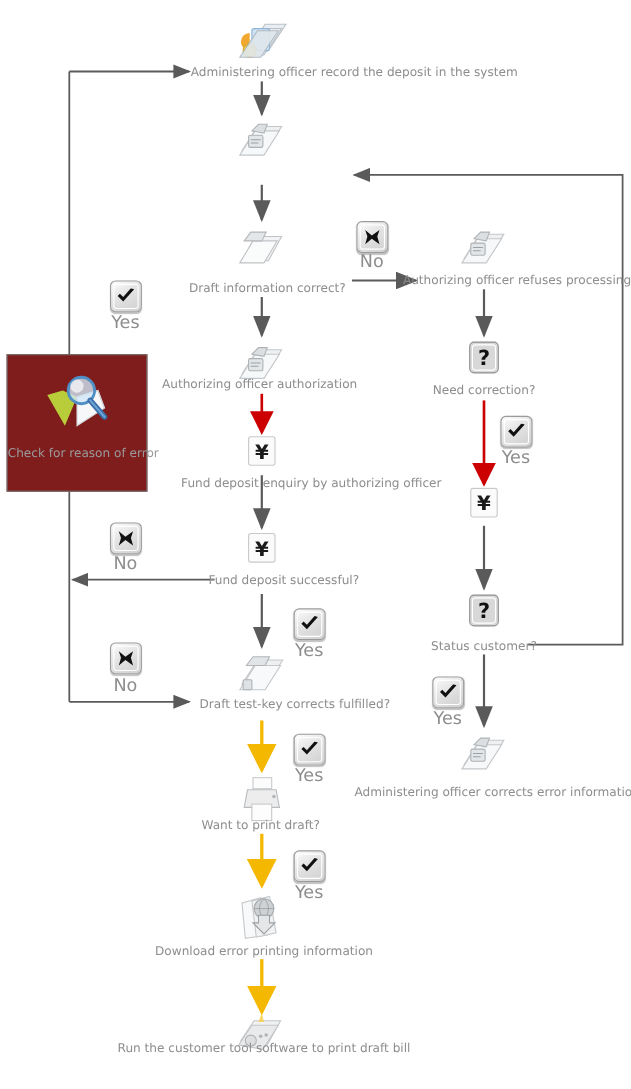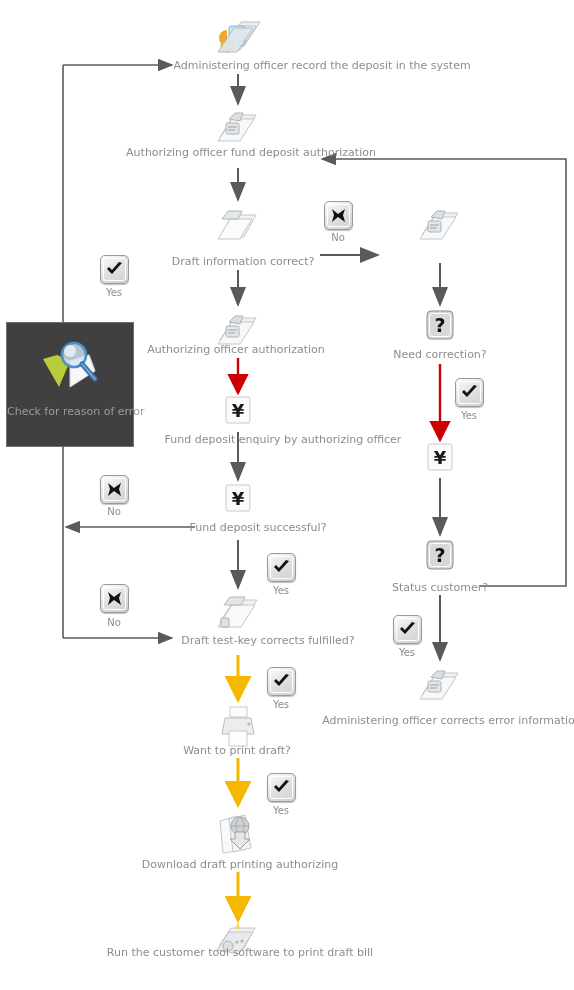--- a/index.html
+++ b/index.html
@@ -9,23 +9,23 @@
   svg.lines{position:absolute;left:0;top:0;width:574px;height:990px;pointer-events:none;}
   .node-label{position:absolute;color:#8d8d8d;font-size:11px;line-height:13px;
               white-space:nowrap;text-align:center;transform:translateX(-50%);}
   .icon{position:absolute;transform:translateX(-50%);}
   .dec-badge{position:absolute;width:27px;height:27px;border-radius:5px;
              background:linear-gradient(150deg,#fdfdfd 0%,#e3e3e3 45%,#cfcfcf 100%);
              border:1px solid #9a9a9a;box-shadow:0 1px 1px rgba(0,0,0,.25);
              display:flex;align-items:center;justify-content:center;}
   .dec-badge .inner{width:21px;height:21px;border:1px solid #ffffff;border-radius:3px;
              display:flex;align-items:center;justify-content:center;}
-  .dec-text{position:absolute;color:#8d8d8d;font-size:10px;line-height:11px;
+  .dec-text{position:absolute;color:#8d8d8d;font-size:16px;line-height:11px;
             white-space:nowrap;transform:translateX(-50%);}
-  .errbox{position:absolute;border:1px solid #6f6f6f;background:#404040;}
+  .errbox{position:absolute;border:1px solid #6f6f6f;background:#7f1d1d;}
   .errbox-label{position:absolute;left:0;right:0;text-align:center;color:#9a9a9a;
                 font-size:11px;white-space:nowrap;}
 </style>
 </head>
 <body>
 
 <div id="canvas">
 
   <svg class="lines" viewBox="0 0 574 990">
     <defs>
@@ -93,40 +93,40 @@
 
   <div class="icon" style="left:238px;top:107px;">
     <svg width="42" height="40" viewBox="0 0 42 40">
       <path d="M3,30 L17,8 L39,8 L25,30 z" fill="#eef0f1" stroke="#c3c7ca" stroke-width="1"></path>
       <path d="M1,34 L15,12 L37,12 L23,34 z" fill="#f7f8f9" stroke="#c3c7ca" stroke-width="1"></path>
       <path d="M12,12 l6,-6 l8,0 l-3,8 z" fill="#dcdfe1" stroke="#b0b4b7" stroke-width="1"></path>
       <rect x="9" y="16" width="13" height="11" rx="1.5" fill="#e3e6e8" stroke="#aeb2b5" stroke-width="1"></rect>
       <path d="M11,20 l9,0 M11,23 l7,0" stroke="#9aa0a4" stroke-width="1"></path>
     </svg>
   </div>
-  <div class="node-label" style="left:251px;top:146px;">Authorizing officer fund deposit authorization</div>
 
   <div class="icon" style="left:238px;top:205px;">
     <svg width="44" height="40" viewBox="0 0 44 40">
       <path d="M4,32 L16,10 L40,10 L28,32 z" fill="#f2f3f4" stroke="#c0c4c7" stroke-width="1"></path>
       <path d="M2,34 L14,14 L36,14 L24,34 z" fill="#fafbfb" stroke="#c0c4c7" stroke-width="1"></path>
       <path d="M6,14 L12,6 L26,6 L22,14 z" fill="#e4e7e9" stroke="#b4b8bb" stroke-width="1"></path>
     </svg>
   </div>
   <div class="node-label" style="left:236px;top:255px;padding-left:14px;">Draft information correct?</div>
 
   <div class="icon" style="left:440px;top:205px;">
     <svg width="42" height="40" viewBox="0 0 42 40">
       <path d="M3,30 L17,8 L39,8 L25,30 z" fill="#eef0f1" stroke="#c3c7ca" stroke-width="1"></path>
       <path d="M1,34 L15,12 L37,12 L23,34 z" fill="#f7f8f9" stroke="#c3c7ca" stroke-width="1"></path>
       <path d="M12,12 l6,-6 l8,0 l-3,8 z" fill="#dcdfe1" stroke="#b0b4b7" stroke-width="1"></path>
       <rect x="9" y="16" width="13" height="11" rx="1.5" fill="#e3e6e8" stroke="#aeb2b5" stroke-width="1"></rect>
       <path d="M11,20 l9,0 M11,23 l7,0" stroke="#9aa0a4" stroke-width="1"></path>
     </svg>
   </div>
+  <div class="node-label" style="left:470px;top:248px;">Authorizing officer refuses processing</div>
 
   <div class="icon" style="left:238px;top:310px;">
     <svg width="42" height="40" viewBox="0 0 42 40">
       <path d="M3,30 L17,8 L39,8 L25,30 z" fill="#eef0f1" stroke="#c3c7ca" stroke-width="1"></path>
       <path d="M1,34 L15,12 L37,12 L23,34 z" fill="#f7f8f9" stroke="#c3c7ca" stroke-width="1"></path>
       <path d="M12,12 l6,-6 l8,0 l-3,8 z" fill="#dcdfe1" stroke="#b0b4b7" stroke-width="1"></path>
       <rect x="9" y="16" width="13" height="11" rx="1.5" fill="#e3e6e8" stroke="#aeb2b5" stroke-width="1"></rect>
       <path d="M11,20 l9,0 M11,23 l7,0" stroke="#9aa0a4" stroke-width="1"></path>
     </svg>
   </div>
@@ -206,21 +206,21 @@
 
   <div class="icon" style="left:238px;top:812px;">
     <svg width="46" height="44" viewBox="0 0 46 44">
       <path d="M5,9 L22,4 L28,38 L8,41 z" fill="#f8f9fa" stroke="#c5c8ca" stroke-width="1"></path>
       <path d="M14,7 L30,3 L36,36 L18,40 z" fill="#f1f2f3" stroke="#c5c8ca" stroke-width="1"></path>
       <circle cx="25" cy="14" r="9" fill="#cfd2d5" stroke="#a6a9ac" stroke-width="1"></circle>
       <path d="M16,14 h18 M25,5 a12,12 0 0 1 0,18 a12,12 0 0 1 0,-18" fill="none" stroke="#9da0a3" stroke-width=".8"></path>
       <path d="M20,20 h10 v7 h5 l-10,10 l-10,-10 h5 z" fill="#e4e6e8" stroke="#9da0a3" stroke-width="1"></path>
     </svg>
   </div>
-  <div class="node-label" style="left:240px;top:858px;">Download draft printing authorizing</div>
+  <div class="node-label" style="left:240px;top:858px;">Download error printing information</div>
 
   <div class="icon" style="left:238px;top:920px;">
     <svg width="50" height="42" viewBox="0 0 50 42">
       <path d="M6,26 L18,8 L42,8 L30,30 z" fill="#f0f1f2" stroke="#c3c6c8" stroke-width="1"></path>
       <path d="M4,30 L16,12 L40,12 L26,34 z" fill="#e9eaeb" stroke="#c3c6c8" stroke-width="1"></path>
       <circle cx="15" cy="26" r="5" fill="#dddfe1" stroke="#b0b3b5" stroke-width="1"></circle>
       <circle cx="24" cy="22" r="1.6" fill="#b0b3b5"></circle>
       <circle cx="29" cy="21" r="1.6" fill="#b0b3b5"></circle>
       <path d="M22,9 l3,-8 l2,8" fill="#f7d04a" opacity=".85"></path>
     </svg>

